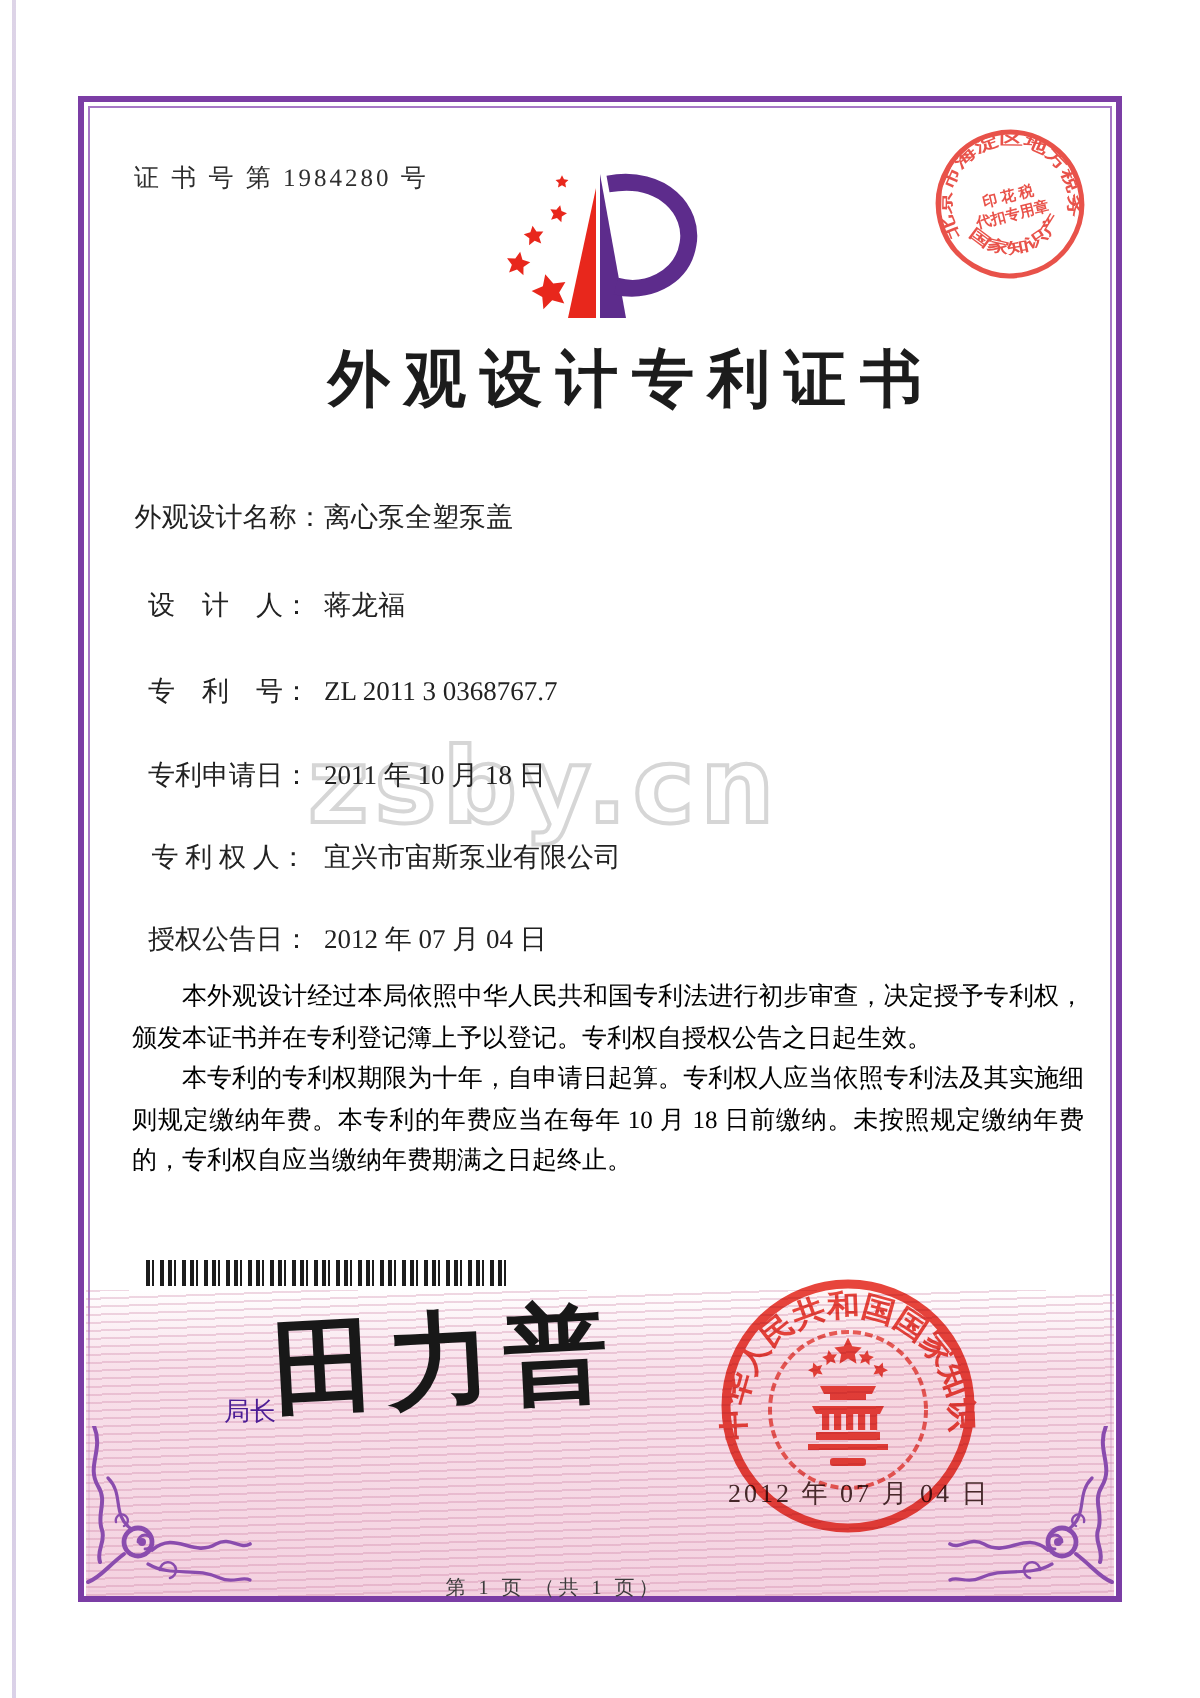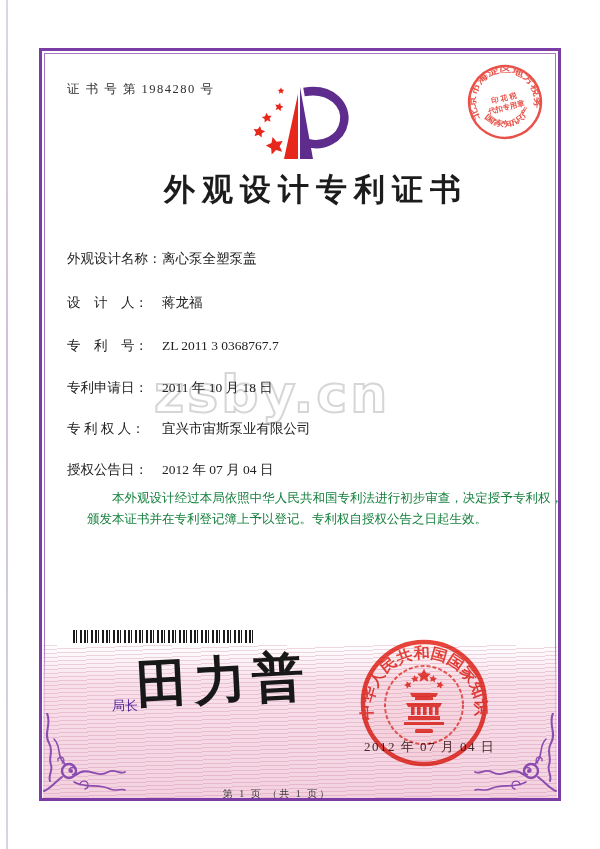--- a/index.html
+++ b/index.html
@@ -29,32 +29,32 @@
   .cert-no { position:absolute; left:67px; top:81px; font-size:12.5px; color:#2e2e2e;
     letter-spacing:1.5px; z-index:3; }
   .logo { position:absolute; left:246px; top:80px; width:104px; height:84px; z-index:3; }
   .tax-seal { position:absolute; left:466px; top:63px; width:78px; height:78px; z-index:4;
     transform:rotate(-14deg); opacity:.85; }
   .title { position:absolute; left:16px; top:169px; width:600px; text-align:center;
     font-size:31px; font-weight:bold; color:#1c1c1c; letter-spacing:7px; z-index:3; }
 
   
   .fields { position:absolute; left:67px; top:250px; width:460px; z-index:3; }
-  .frow { position:absolute; left:0; font-size:13.5px; color:#222; white-space:nowrap; }
+  .frow { position:absolute; left:0; font-size:13.5px; color:#222; white-space:nowrap;text-align:center; }
   .frow .flabel { display:inline-block; min-width:95px; }
   .r0{top:0} .r1{top:44px} .r2{top:87px} .r3{top:129px} .r4{top:170px} .r5{top:211px}
 
   .watermark { position:absolute; left:154px; top:364px; z-index:2;
     font-family:"DejaVu Sans","Liberation Sans",sans-serif; font-weight:bold;
     font-size:52px; letter-spacing:3px; color:transparent;
     -webkit-text-stroke:2px #d6d6d6; z-index:2; }
 
   
   .body-text { position:absolute; left:66px; top:488px; width:476px; z-index:3;
-    font-size:12.5px; line-height:20.5px; color:#15803d; text-align:justify;margin-left:21px; }
+    font-size:12.5px; line-height:20.5px; color:#000000; text-align:justify; }
   .body-text p { text-indent:2em; }
 
   .barcode { position:absolute; left:73px; top:630px; width:181px; height:13px; z-index:3;
     background:repeating-linear-gradient(90deg,
       #1c1c1c 0 2px, transparent 2px 3px,
       #1c1c1c 3px 4px, transparent 4px 7px,
       #1c1c1c 7px 9px, transparent 9px 11px); }
 
   
   .director { position:absolute; left:112px; top:697px; font-size:13px; color:#4c1d95; z-index:4; }
@@ -149,20 +149,21 @@
     <div class="frow r2"><span class="flabel">专　利　号：</span><span class="fvalue">ZL 2011 3 0368767.7</span></div>
     <div class="frow r3"><span class="flabel">专利申请日：</span><span class="fvalue">2011 年 10 月 18 日</span></div>
     <div class="frow r4"><span class="flabel">专 利 权 人：</span><span class="fvalue">宜兴市宙斯泵业有限公司</span></div>
     <div class="frow r5"><span class="flabel">授权公告日：</span><span class="fvalue">2012 年 07 月 04 日</span></div>
   </div>
 
   <div class="watermark">zsby.cn</div>
 
   <div class="body-text">
     <p>本外观设计经过本局依照中华人民共和国专利法进行初步审查，决定授予专利权，颁发本证书并在专利登记簿上予以登记。专利权自授权公告之日起生效。</p>
+    <p>本专利的专利权期限为十年，自申请日起算。专利权人应当依照专利法及其实施细则规定缴纳年费。本专利的年费应当在每年 10 月 18 日前缴纳。未按照规定缴纳年费的，专利权自应当缴纳年费期满之日起终止。</p>
   </div>
 
   <div class="barcode"></div>
 
   <div class="director">局长</div>
   <div class="signature">田力普</div>
 
   <div class="issue-date">2012 年 07 月 04 日</div>
 
   <svg class="main-seal" viewBox="0 0 132 132">

